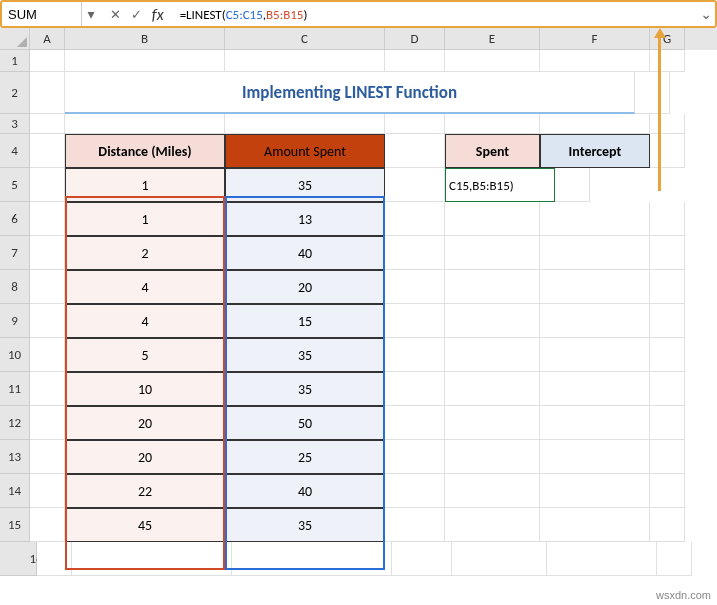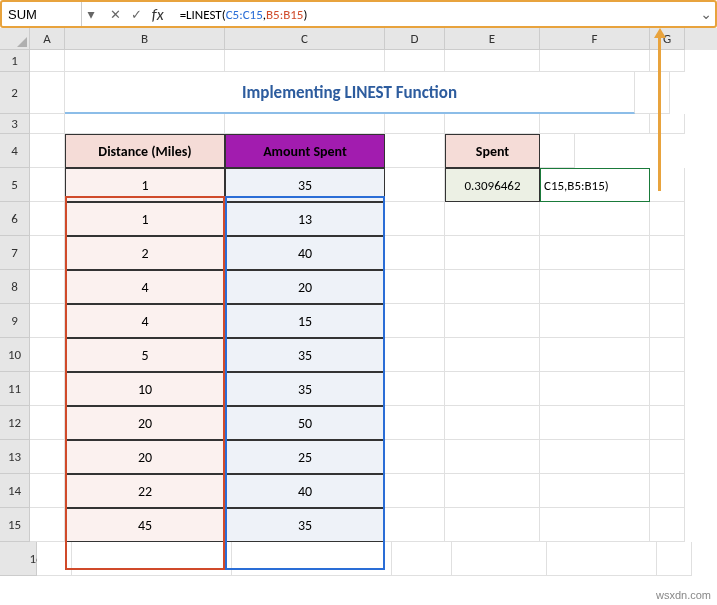--- a/index.html
+++ b/index.html
@@ -42,21 +42,21 @@
     .w-B { width: 160px; }
     .w-C { width: 160px; }
     .w-D { width: 60px; }
     .w-E { width: 95px; }
     .w-F { width: 110px; }
     .w-G { width: 35px; }
     
     .title-cell { background: #fff; font-weight: bold; font-size: 17px; color: #2d5c9e; border-bottom: 2px solid #8cbde8; height: 42px; }
     
     .hdr-distance { background: #f5dcd7; font-weight: bold; border: 1.5px solid #333; }
-    .hdr-amount { background: #a21caf; font-weight: bold; border: 1.5px solid #333; }
+    .hdr-amount { background: #c2410c; font-weight: normal; border: 1.5px solid #333; }
     .data-distance { background: #fbf1ef; border: 1px solid #333; }
     .data-amount { background: #eef2f8; border: 1px solid #333; }
     
     .hdr-slope { background: #f5dcd7; font-weight: bold; border: 1.5px solid #333; }
     .hdr-intercept { background: #dce6f2; font-weight: bold; border: 1.5px solid #333; }
     .val-slope { background: #ecf0e4; border: 1px solid #333; font-size: 13px; }
     .val-intercept { background: #fff; border: 1.5px solid #1a7a3a; font-size: 13px; text-align: left; justify-content: flex-start; padding-left: 3px; overflow: visible; white-space: nowrap; }
     
     .sel-blue { position: absolute; border: 2px solid #2a6dd6; pointer-events: none; }
     .sel-red { position: absolute; border: 2px solid #d04a2a; pointer-events: none; }
@@ -131,30 +131,30 @@
     <div class="cell w-G" style="height:20px;"></div>
   </div>
 
   <div class="row">
     <div class="row-h" style="height:34px;">4</div>
     <div class="cell w-A"></div>
     <div class="cell w-B hdr-distance">Distance (Miles)</div>
     <div class="cell w-C hdr-amount">Amount Spent</div>
     <div class="cell w-D"></div>
     <div class="cell w-E hdr-slope">Spent</div>
+    <div class="cell w-F hdr-intercept">Intercept</div>
     <div class="cell w-G"></div>
   </div>
 
   <div class="row">
     <div class="row-h" style="height:34px;">5</div>
     <div class="cell w-A"></div>
     <div class="cell w-B data-distance">1</div>
     <div class="cell w-C data-amount">35</div>
     <div class="cell w-D"></div>
-    <div class="cell w-E val-slope">0.3096462</div>
     <div class="cell w-F val-intercept">C15,B5:B15)</div>
     <div class="cell w-G"></div>
   </div>
 
   <div class="row">
     <div class="row-h" style="height:34px;">6</div>
     <div class="cell w-A"></div>
     <div class="cell w-B data-distance">1</div>
     <div class="cell w-C data-amount">13</div>
     <div class="cell w-D"></div>

